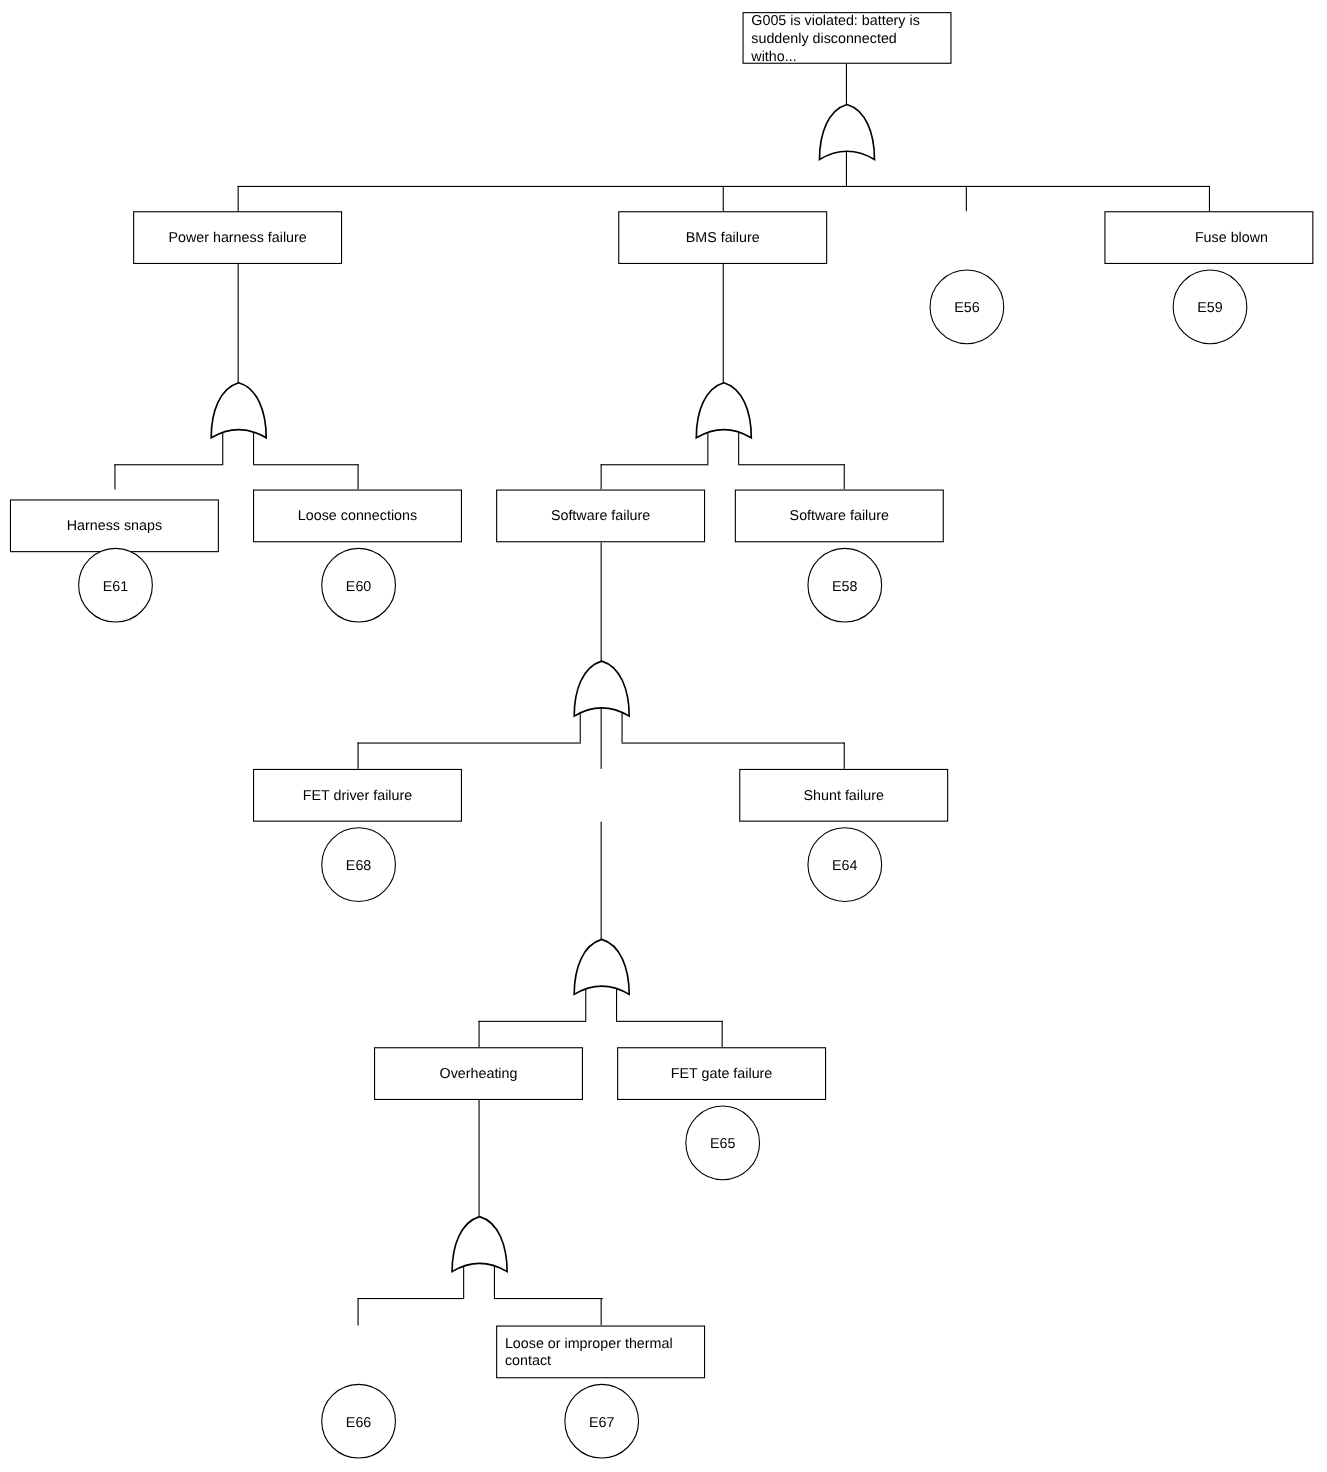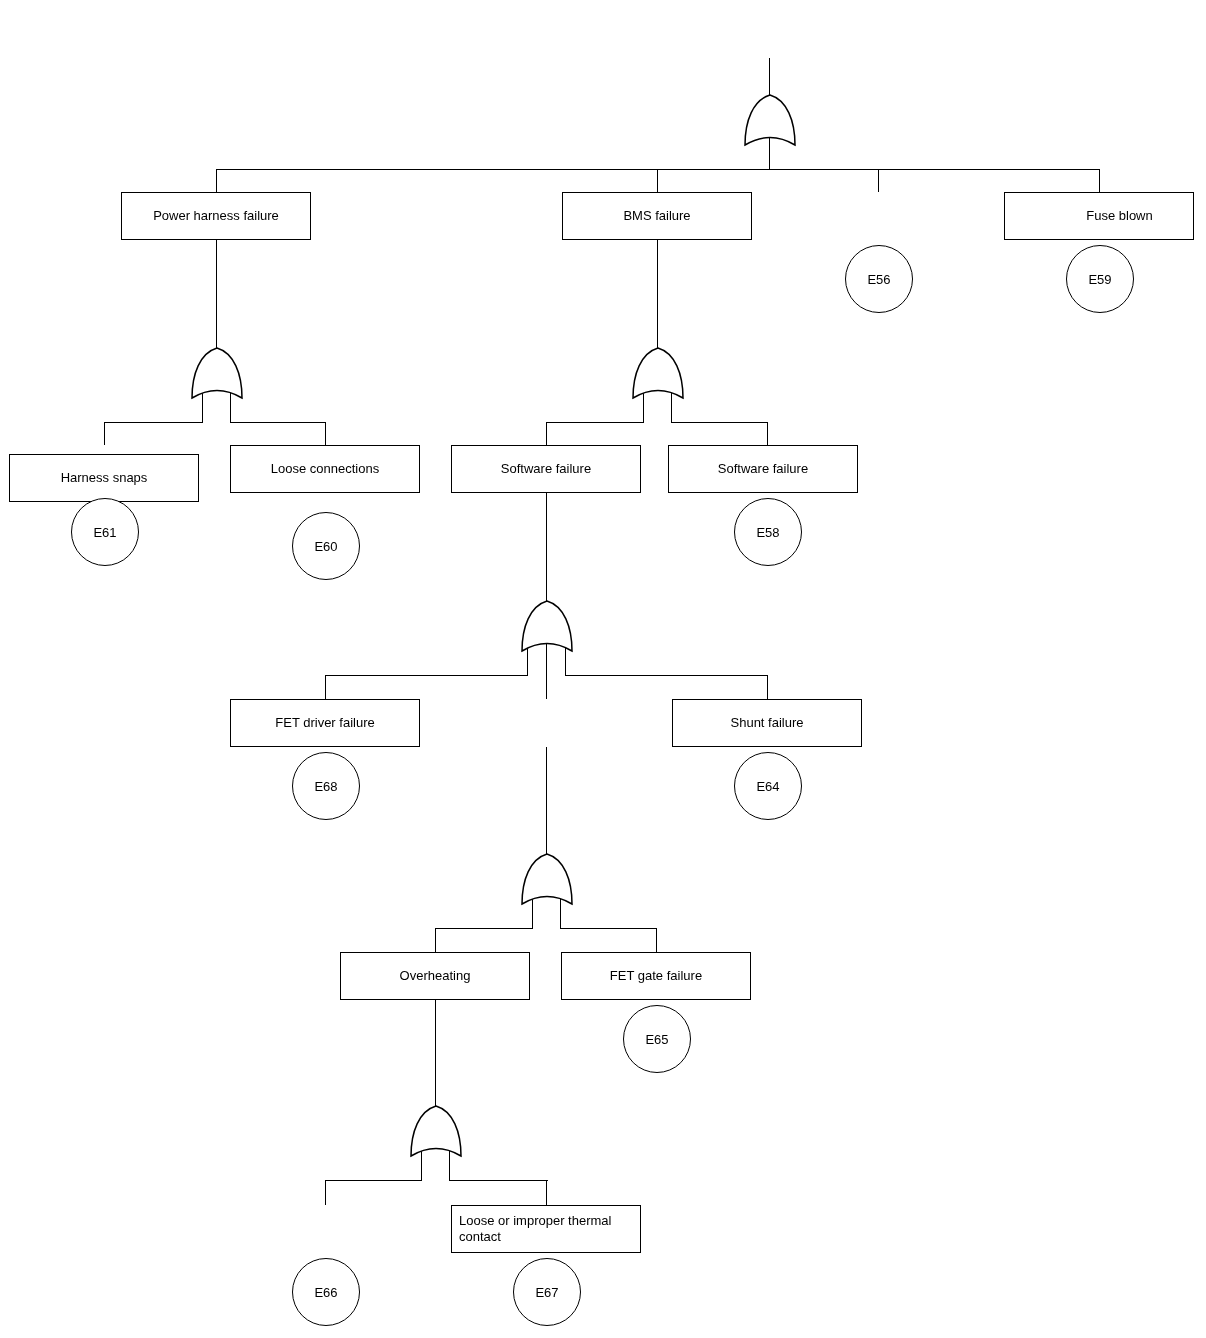--- a/index.html
+++ b/index.html
@@ -119,20 +119,23 @@
     <svg width="56" height="56" viewBox="0 0 56 56">
         <path class="gatepath" d="M3,53 C3,29 11,8 28,3 C45,8 53,29 53,53 Q28,38 3,53 Z"></path>
       </svg>
   </div>
   <div class="gate" style="left:408px;top:1103px;">
     <svg width="56" height="56" viewBox="0 0 56 56">
         <path class="gatepath" d="M3,53 C3,29 11,8 28,3 C45,8 53,29 53,53 Q28,38 3,53 Z"></path>
       </svg>
   </div>
 
+  <div class="box align-left" style="left:675px;top:11px;height:47px;">
+    <span class="lbl">G005 is violated: battery is suddenly disconnected witho...</span>
+  </div>
 
   <div class="box" style="left:121px;top:192px;">
     <span class="lbl">Power harness failure</span>
   </div>
   <div class="box" style="left:562px;top:192px;">
     <span class="lbl">BMS failure</span>
   </div>
   <div class="box" style="left:1004px;top:192px;padding-left:48px;">
     <span class="lbl">Fuse blown</span>
   </div>
@@ -170,21 +173,21 @@
 
   <div class="circle" style="left:845px;top:245px;">
     <span class="lbl">E56</span>
   </div>
   <div class="circle" style="left:1066px;top:245px;">
     <span class="lbl">E59</span>
   </div>
   <div class="circle" style="left:71px;top:498px;">
     <span class="lbl">E61</span>
   </div>
-  <div class="circle" style="left:292px;top:512px;justify-content:center;">
+  <div class="circle" style="left:292px;top:498px;justify-content:center;">
     <span class="lbl">E60</span>
   </div>
   <div class="circle" style="left:734px;top:498px;">
     <span class="lbl">E58</span>
   </div>
   <div class="circle" style="left:292px;top:752px;">
     <span class="lbl">E68</span>
   </div>
   <div class="circle" style="left:734px;top:752px;">
     <span class="lbl">E64</span>

